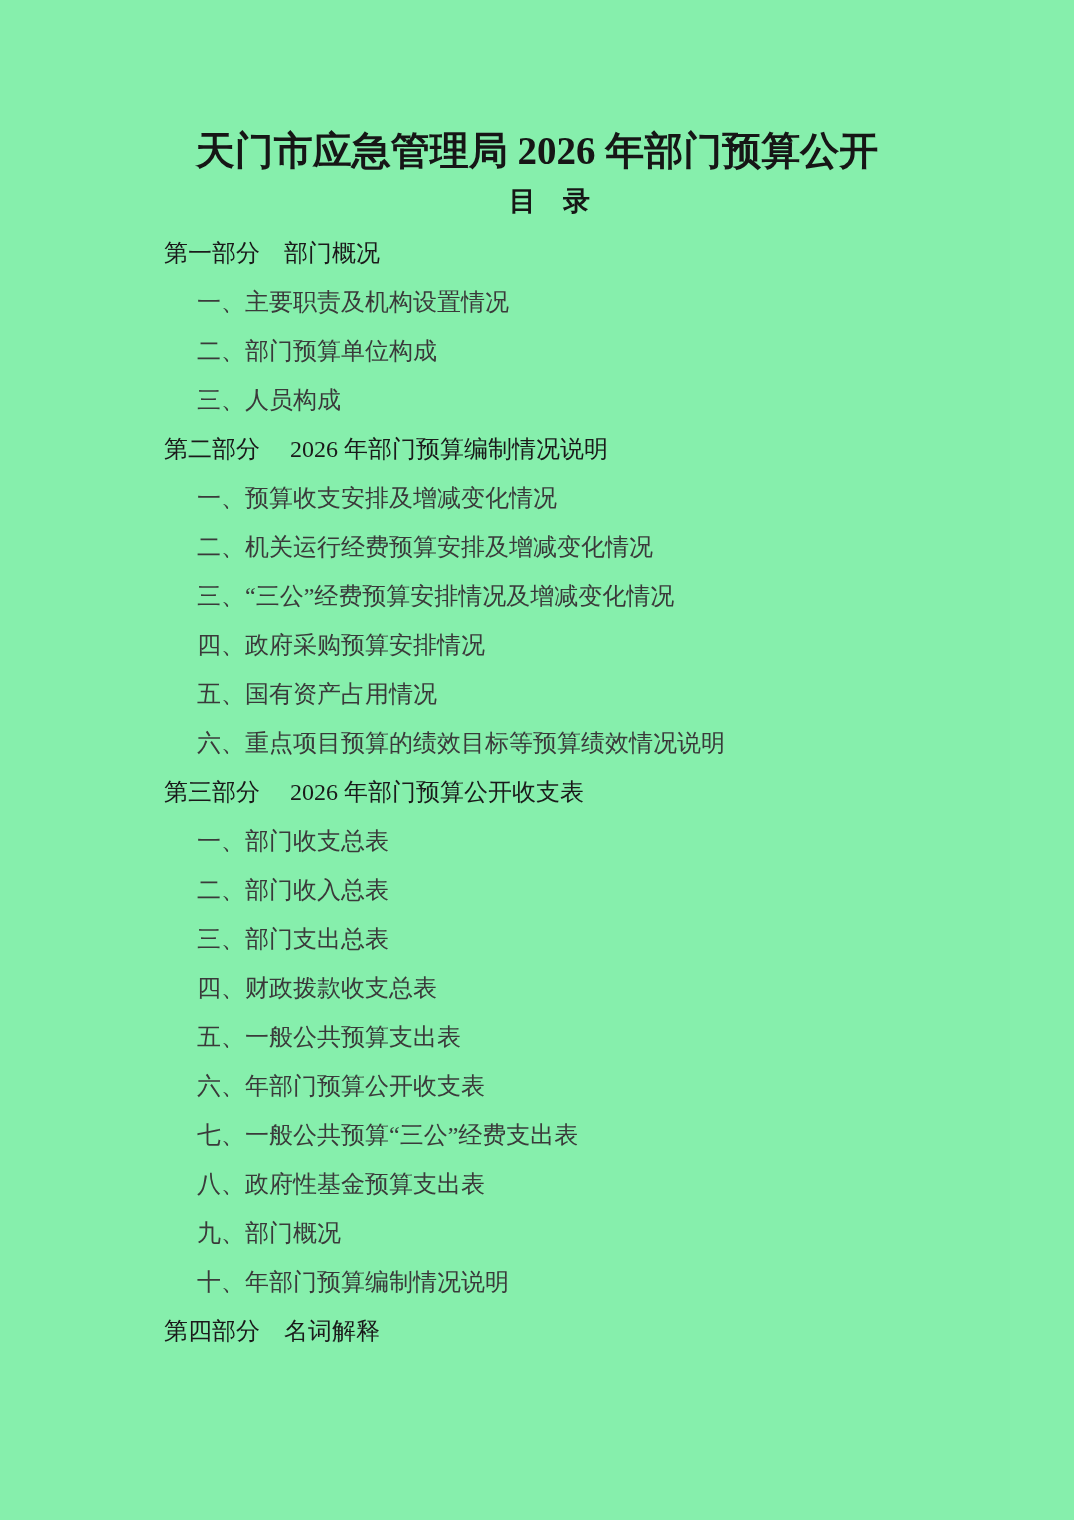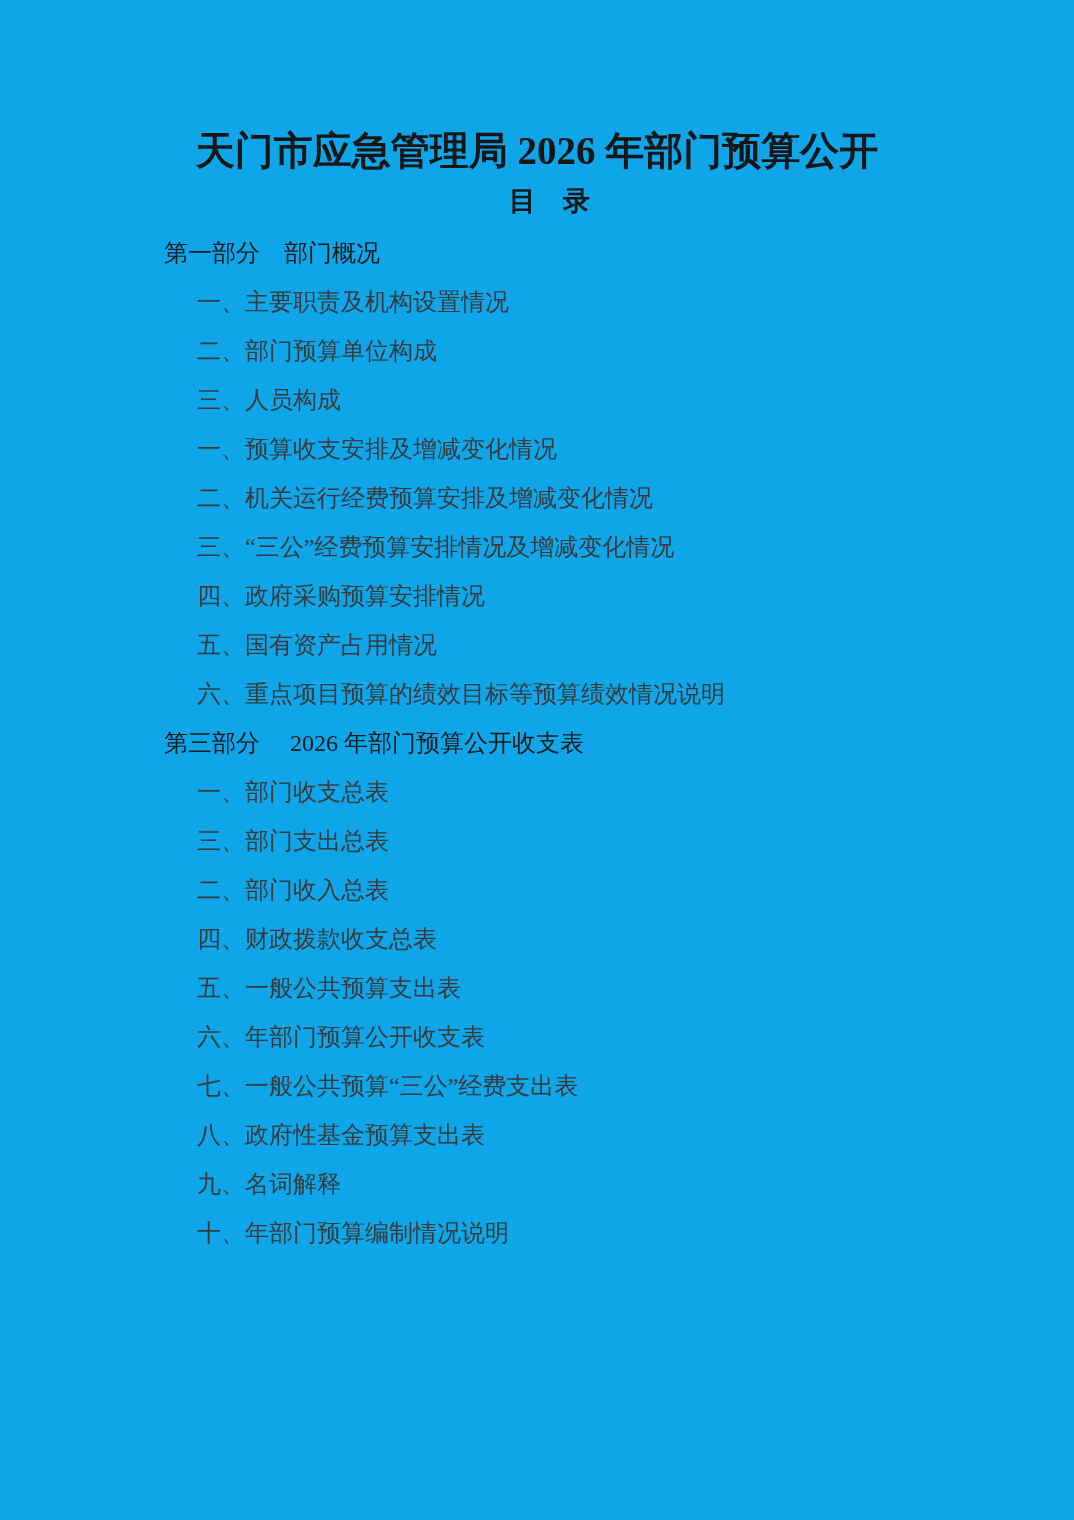--- a/index.html
+++ b/index.html
@@ -5,21 +5,21 @@
   * { box-sizing: border-box; }
   html, body { margin: 0; padding: 0; }
   body {
     background: #ffffff;
     font-family: "Liberation Serif", "DejaVu Serif", serif;
   }
   .page {
     width: 1074px;
     height: 1520px;
     margin: 0 auto;
-    background: #0ea5e9;
+    background: #86efac;
     overflow: hidden;
   }
   .doc-title {
     margin: 0;
     padding-top: 128px;
     text-align: center;
     font-size: 39px;
     line-height: 1.2;
     font-weight: 700;
     color: #161616;
@@ -63,34 +63,36 @@
 
   <h2 class="toc-heading">目　录</h2>
 
   <div class="toc">
 
     <div class="toc-line section-heading">第一部分　部门概况</div>
     <div class="toc-line toc-item">一、主要职责及机构设置情况</div>
     <div class="toc-line toc-item">二、部门预算单位构成</div>
     <div class="toc-line toc-item">三、人员构成</div>
 
+    <div class="toc-line section-heading">第二部分　 2026 年部门预算编制情况说明</div>
     <div class="toc-line toc-item">一、预算收支安排及增减变化情况</div>
     <div class="toc-line toc-item">二、机关运行经费预算安排及增减变化情况</div>
     <div class="toc-line toc-item">三、“三公”经费预算安排情况及增减变化情况</div>
     <div class="toc-line toc-item">四、政府采购预算安排情况</div>
     <div class="toc-line toc-item">五、国有资产占用情况</div>
     <div class="toc-line toc-item">六、重点项目预算的绩效目标等预算绩效情况说明</div>
 
     <div class="toc-line section-heading">第三部分　 2026 年部门预算公开收支表</div>
     <div class="toc-line toc-item">一、部门收支总表</div>
+    <div class="toc-line toc-item">二、部门收入总表</div>
     <div class="toc-line toc-item">三、部门支出总表</div>
-    <div class="toc-line toc-item">二、部门收入总表</div>
     <div class="toc-line toc-item">四、财政拨款收支总表</div>
     <div class="toc-line toc-item">五、一般公共预算支出表</div>
     <div class="toc-line toc-item">六、年部门预算公开收支表</div>
     <div class="toc-line toc-item">七、一般公共预算“三公”经费支出表</div>
     <div class="toc-line toc-item">八、政府性基金预算支出表</div>
-    <div class="toc-line toc-item">九、名词解释</div>
+    <div class="toc-line toc-item">九、部门概况</div>
     <div class="toc-line toc-item">十、年部门预算编制情况说明</div>
 
+    <div class="toc-line section-heading">第四部分　名词解释</div>
 
   </div>
 </div>
 
 </body></html>

